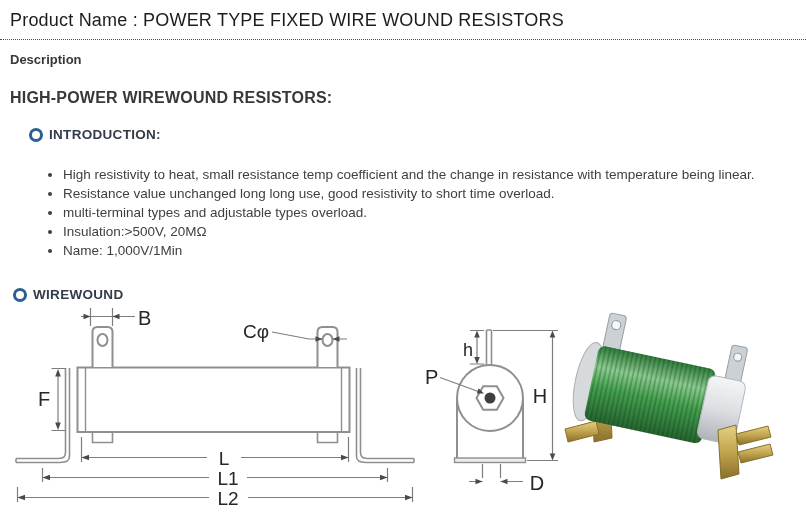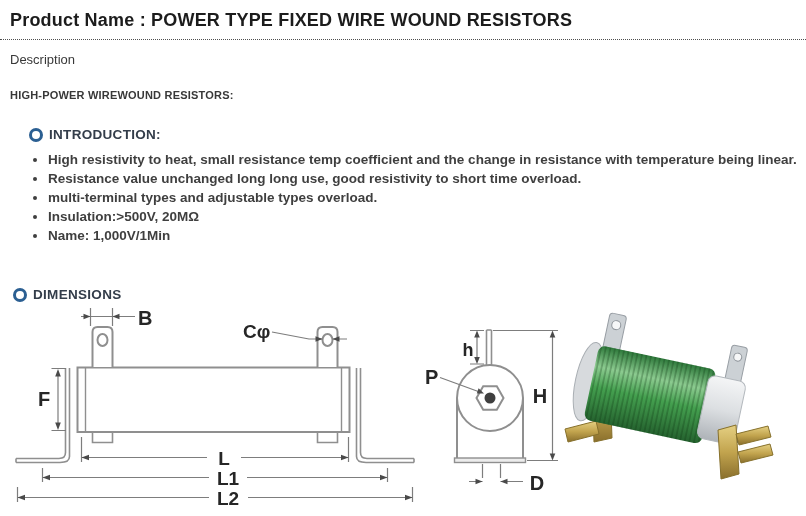--- a/index.html
+++ b/index.html
@@ -1,28 +1,28 @@
 <!DOCTYPE html>
 <html><head>
 <meta charset="utf-8">
 <style>
   html,body{margin:0;padding:0;background:#fff;}
   body{width:806px;height:516px;position:relative;overflow:hidden;
        font-family:"Liberation Sans",sans-serif;color:#3d3d3d;}
-  .abs{position:absolute;font-weight:bold;}
+  .abs{position:absolute;}
   .title{top:10px;left:10px;font-size:18px;color:#1c1c1c;letter-spacing:.2px;white-space:nowrap;}
   .divider{top:39px;left:0;width:806px;height:0;border-top:1px dotted #4f4f4f;}
-  .desc-head{top:52px;left:10px;font-size:13px;font-weight:normal;color:#383838;}
-  .subtitle{top:89px;left:10px;font-size:11px;font-weight:bold;color:#383838;letter-spacing:.2px;}
+  .desc-head{top:52px;left:10px;font-size:13px;font-weight:bold;color:#383838;}
+  .subtitle{top:89px;left:10px;font-size:16px;font-weight:bold;color:#383838;letter-spacing:.2px;}
   .sec-head{display:flex;align-items:center;gap:6px;font-size:13.5px;font-weight:bold;
             color:#333d4a;letter-spacing:.3px;}
   .sec-intro{top:127px;left:13px;padding-left:16px;}
   .sec-dim{top:287px;left:13px;}
   .ring{width:8px;height:8px;border:3.5px solid #2b5f92;border-radius:50%;background:#fff;flex:0 0 auto;}
-  ul.bullets{top:150px;left:30px;margin:0;padding:0 0 0 18px;list-style:disc;}
+  ul.bullets{top:150px;left:30px;margin:15px;padding:0 0 0 18px;list-style:disc;}
   ul.bullets li{font-size:13.5px;line-height:19px;color:#3f3f3f;}
   .diagram{top:300px;left:0;width:806px;height:216px;}
   svg text{font-family:"Liberation Sans",sans-serif;fill:#262626;}
 </style>
 </head>
 <body>
 
 <div class="abs title">
   <span>Product Name :</span>
   <span>POWER TYPE FIXED WIRE WOUND RESISTORS</span>
@@ -42,21 +42,21 @@
 <ul class="abs bullets">
   <li>High resistivity to heat, small resistance temp coefficient and the change in resistance with temperature being linear.</li>
   <li>Resistance value unchanged long long use, good resistivity to short time overload.</li>
   <li>multi-terminal types and adjustable types overload.</li>
   <li>Insulation:&gt;500V, 20MΩ</li>
   <li>Name: 1,000V/1Min</li>
 </ul>
 
 <div class="abs sec-head sec-dim">
   <span class="ring"></span>
-  <span>DIMENSIONS</span>
+  <span>WIREWOUND</span>
 </div>
 
 <div class="abs diagram">
 
   <svg style="position:absolute;left:10px;top:5px" width="550" height="211" viewBox="10 305 550 211" fill="none">
 
     <g stroke="#8f8f8f" stroke-width="2">
 
       <g stroke-width="1.6">
         <path d="M65.5 368 V452.5 Q65.5 458.5 59 458.5 H16"></path>

